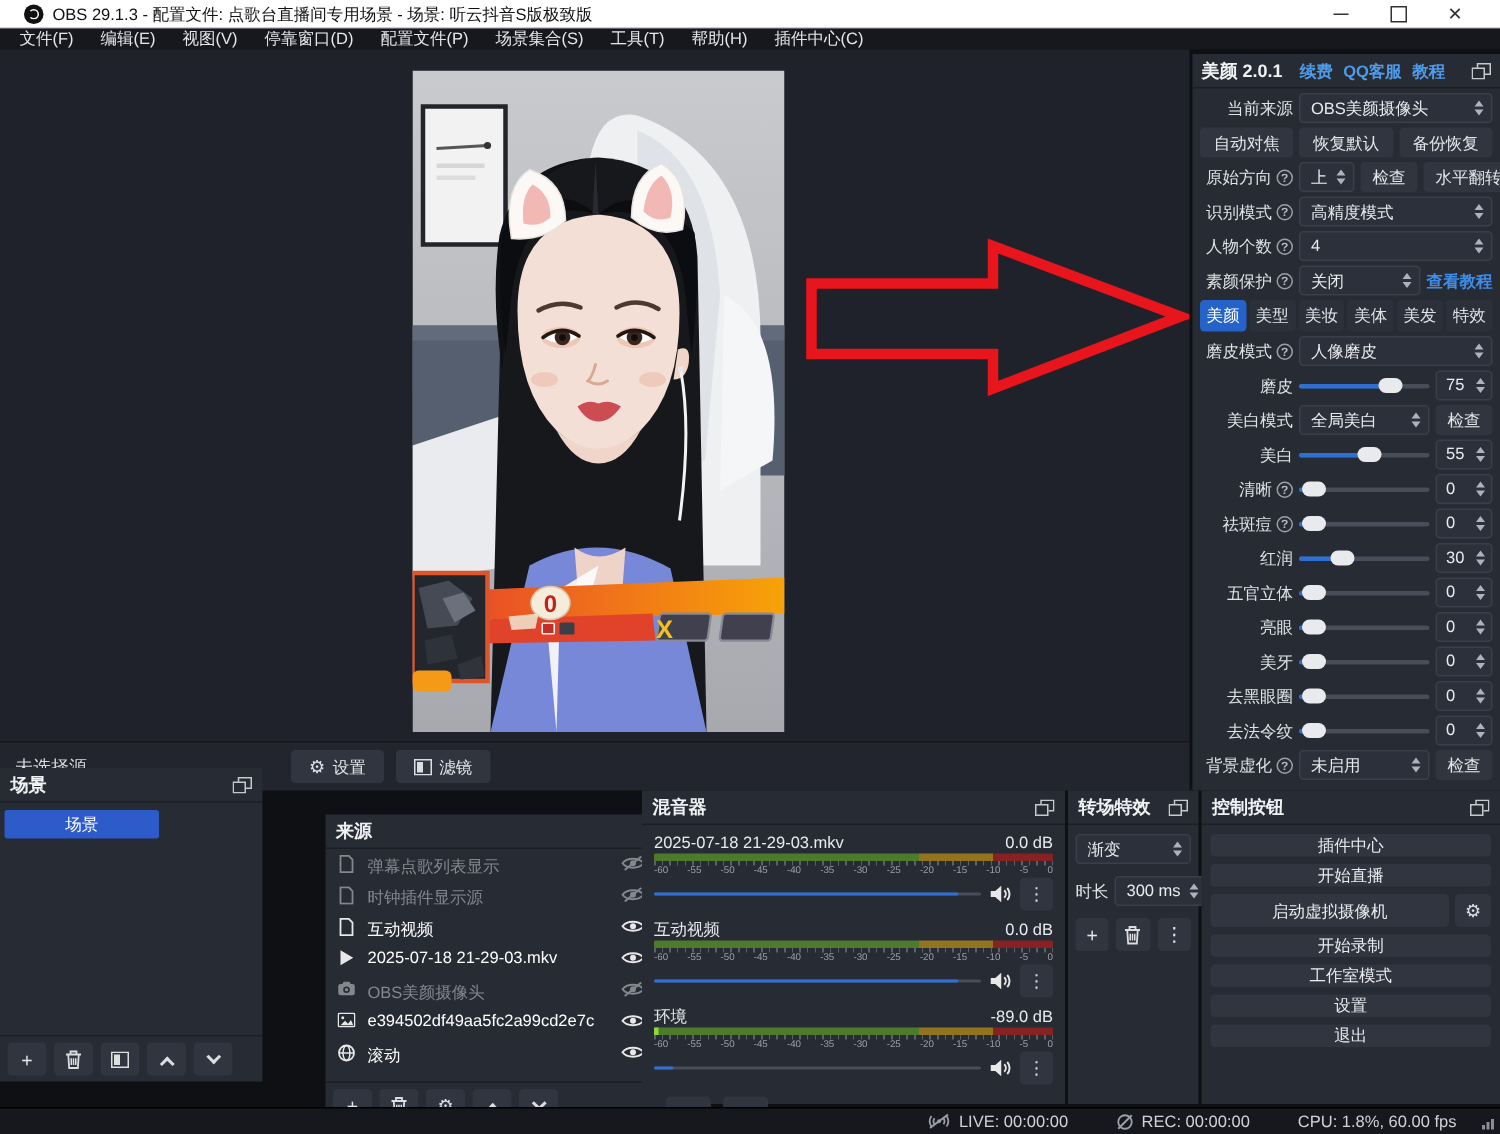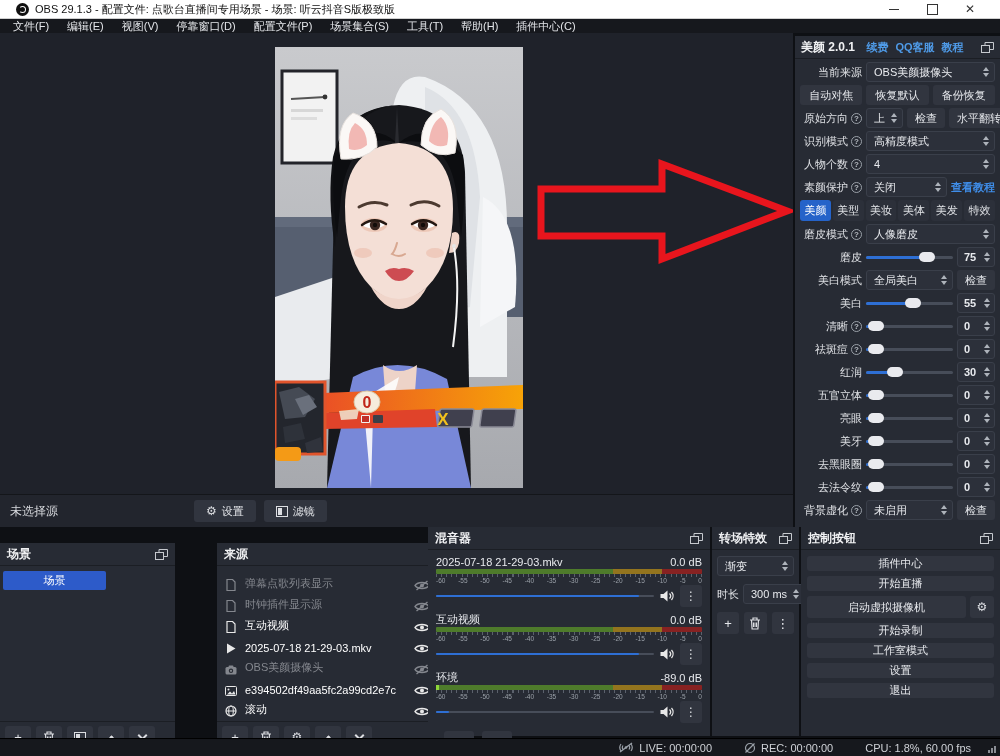--- a/index.html
+++ b/index.html
@@ -73,43 +73,43 @@
   .tabs { display:flex; gap:2px; height:21px; }
   .tab { flex:1; background:#2c303a; border-radius:3px; font-size:11px; color:#dfe1e5;
     display:flex; align-items:center; justify-content:center; white-space:nowrap; }
   .tab.active { background:#2563c9; color:#fff; }
   .slider { flex:1; position:relative; height:14px; }
   .strack { position:absolute; left:0; right:0; top:6px; height:3px; background:#474d59; border-radius:2px; }
   .strack .fill { height:3px; background:#2e6fd4; border-radius:2px; width:0; }
   .slider .handle { position:absolute; top:2px; width:16px; height:10px; background:#e9eaee;
     border-radius:5px; left:0; }
   .numbox { width:38px; flex:none; background:#2c303a; border:1px solid #3a3f4a; border-radius:3px;
-    height:20px; display:flex; align-items:center; padding:0 3px 0 6px;font-weight:bold; }
+    height:20px; display:flex; align-items:center; padding:0 3px 0 6px; }
   .numbox .nv { flex:1; font-size:11px; color:#e8eaee; }
 
   
-  #scenes { left:0; top:543px; width:175px; height:209px; }
+  #scenes { left:0; top:512px; width:175px; height:209px; }
   #sources { left:217px; top:509px; width:237px; height:209px;margin-top:34px; }
   #mixer { left:428px; top:527px; width:282px; height:209px; }
   #transitions { left:712px; top:527px; width:87px; height:209px; }
   #controls { left:801px; top:527px; width:199px; height:209px; }
 
   .scene-item { margin:5px 3px; width:103px; height:19px; background:#2d5bc9; border-radius:2px;
     color:#fff; font-size:11px; display:flex; align-items:center; justify-content:center; }
   .dock-toolbar { position:absolute; left:0; bottom:0; width:100%; height:31px;
     display:flex; align-items:center; gap:5px; padding:0 5px; border-top:1px solid #1b1e24; }
   .tbtn { width:26px; height:22px; background:#31353f; border-radius:3px; display:flex;
     align-items:center; justify-content:center; color:#e4e6ea; font-size:13px; }
   .chev-u { width:7px; height:7px; border-left:2px solid #dcdee2; border-top:2px solid #dcdee2;
     transform:rotate(45deg) translate(2px,2px); }
   .chev-d { width:7px; height:7px; border-left:2px solid #dcdee2; border-top:2px solid #dcdee2;
     transform:rotate(225deg) translate(0px,0px); margin-top:-3px; }
 
   .src-list { padding:4px 0; }
-  .src-row { height:21px; display:flex; align-items:flex-end; padding:0 7px; gap:7px; }
+  .src-row { height:21px; display:flex; align-items:flex-start; padding:0 7px; gap:7px; }
   .src-row .nm { flex:1; font-size:11px; color:#fff; white-space:nowrap; overflow:hidden; }
   .src-row.dim .nm { color:#84878e; }
   .src-ic { width:14px; flex:none; display:flex; justify-content:center; }
 
   
   .mix-body { padding:4px 8px 0 8px; }
   .mix-ch { margin-bottom:5px; }
   .mix-head { display:flex; font-size:11px; color:#e8eaee; height:15px; align-items:center; }
   .mix-head .db { margin-left:auto; }
   .meter { height:5px; border-radius:1px; position:relative;

